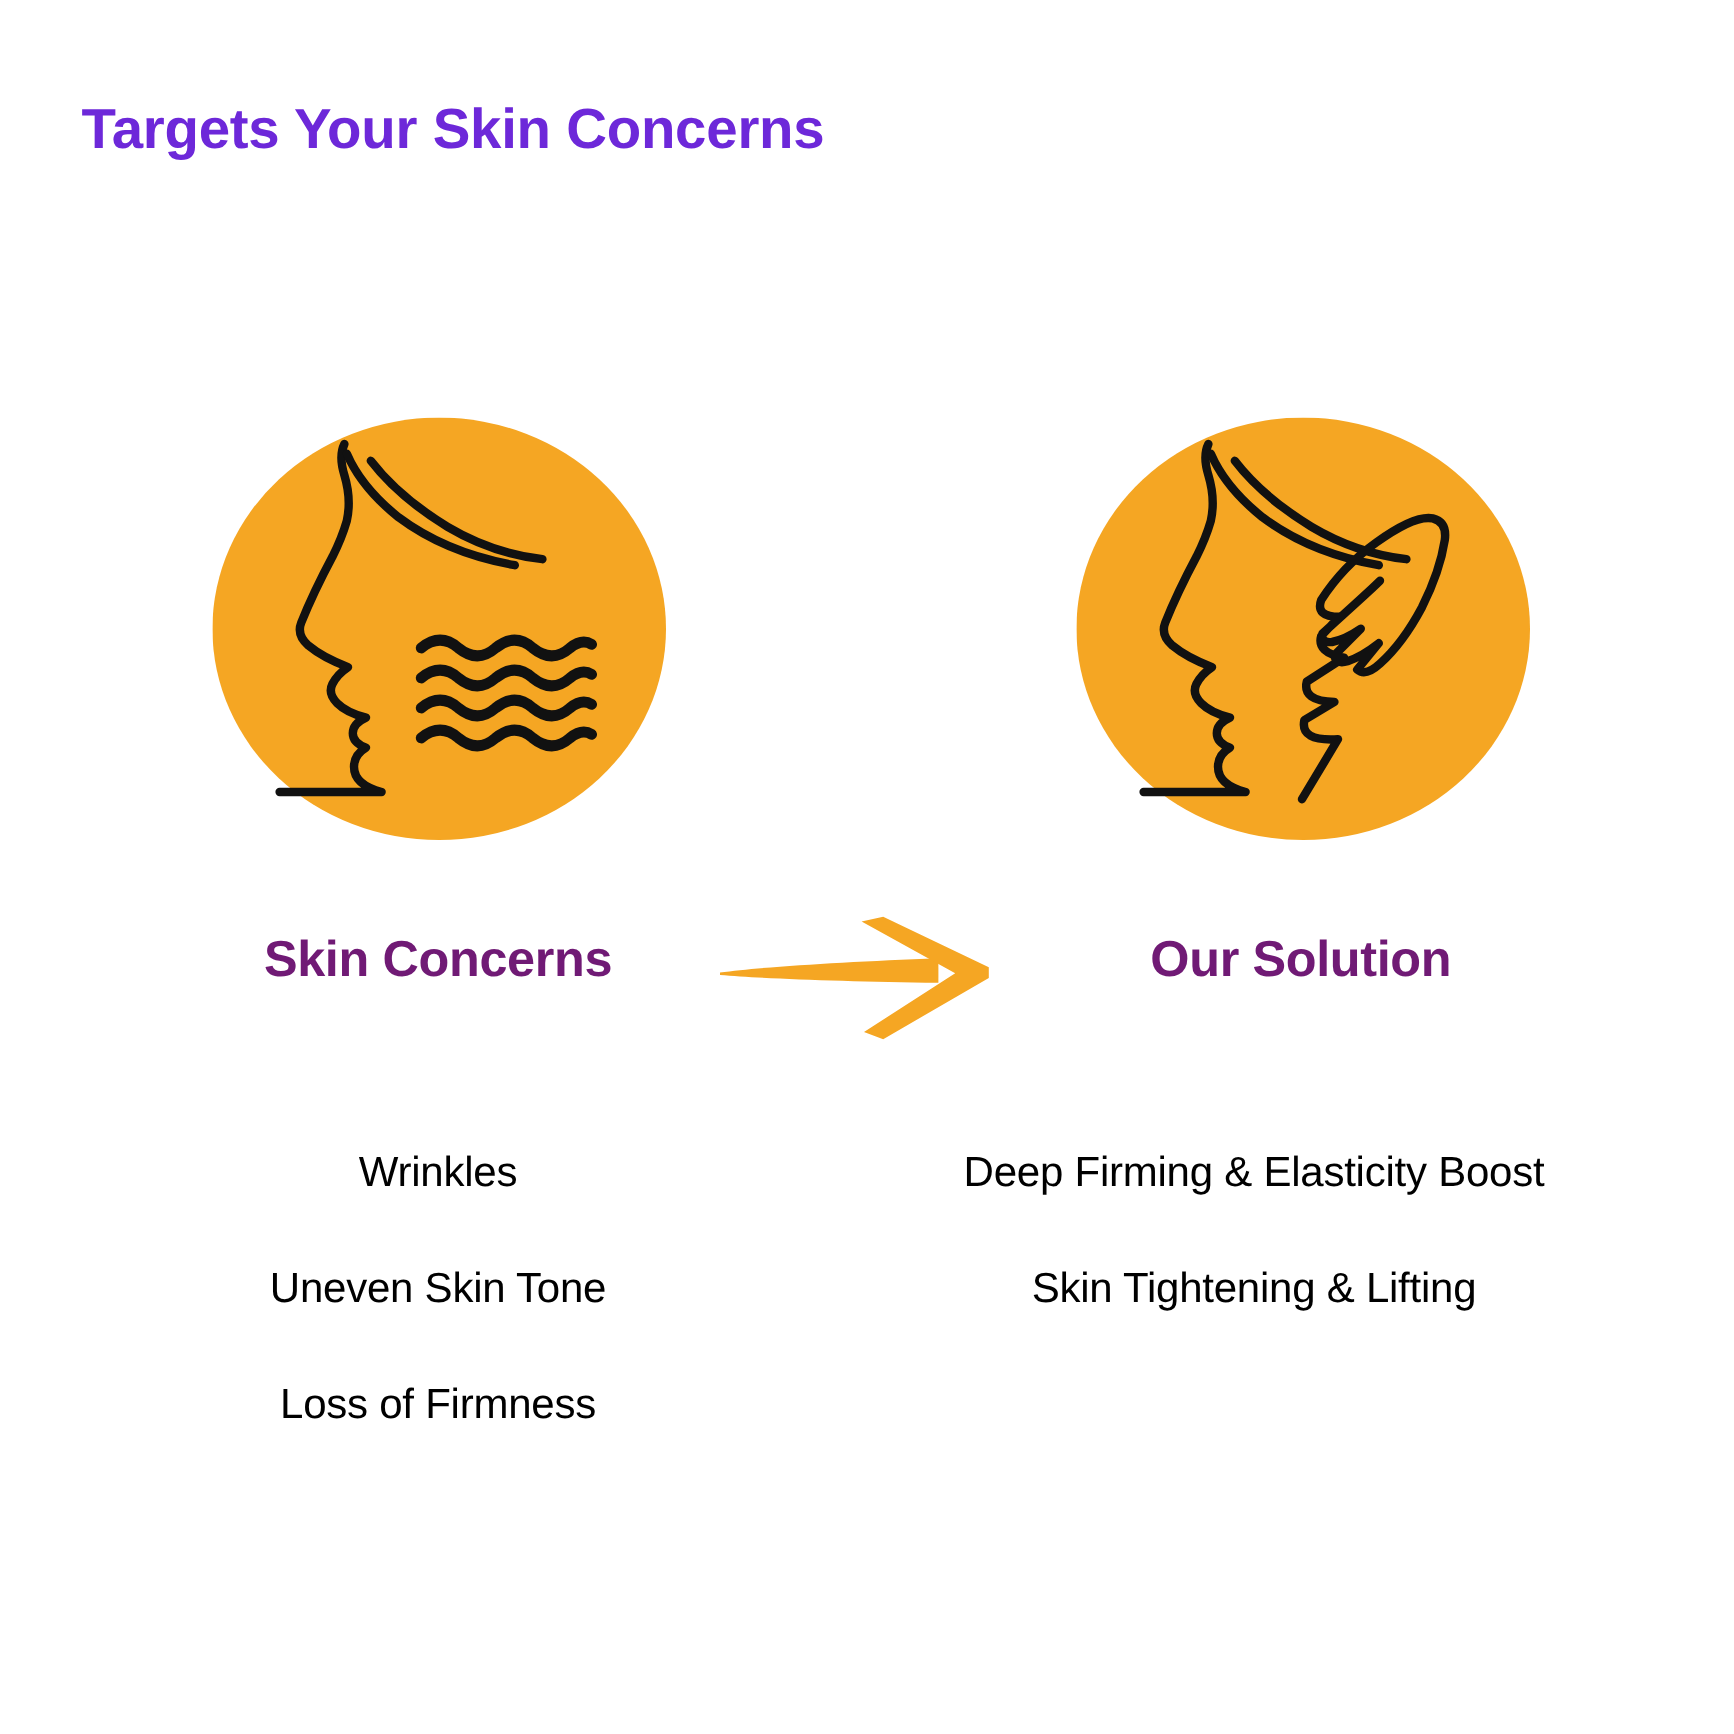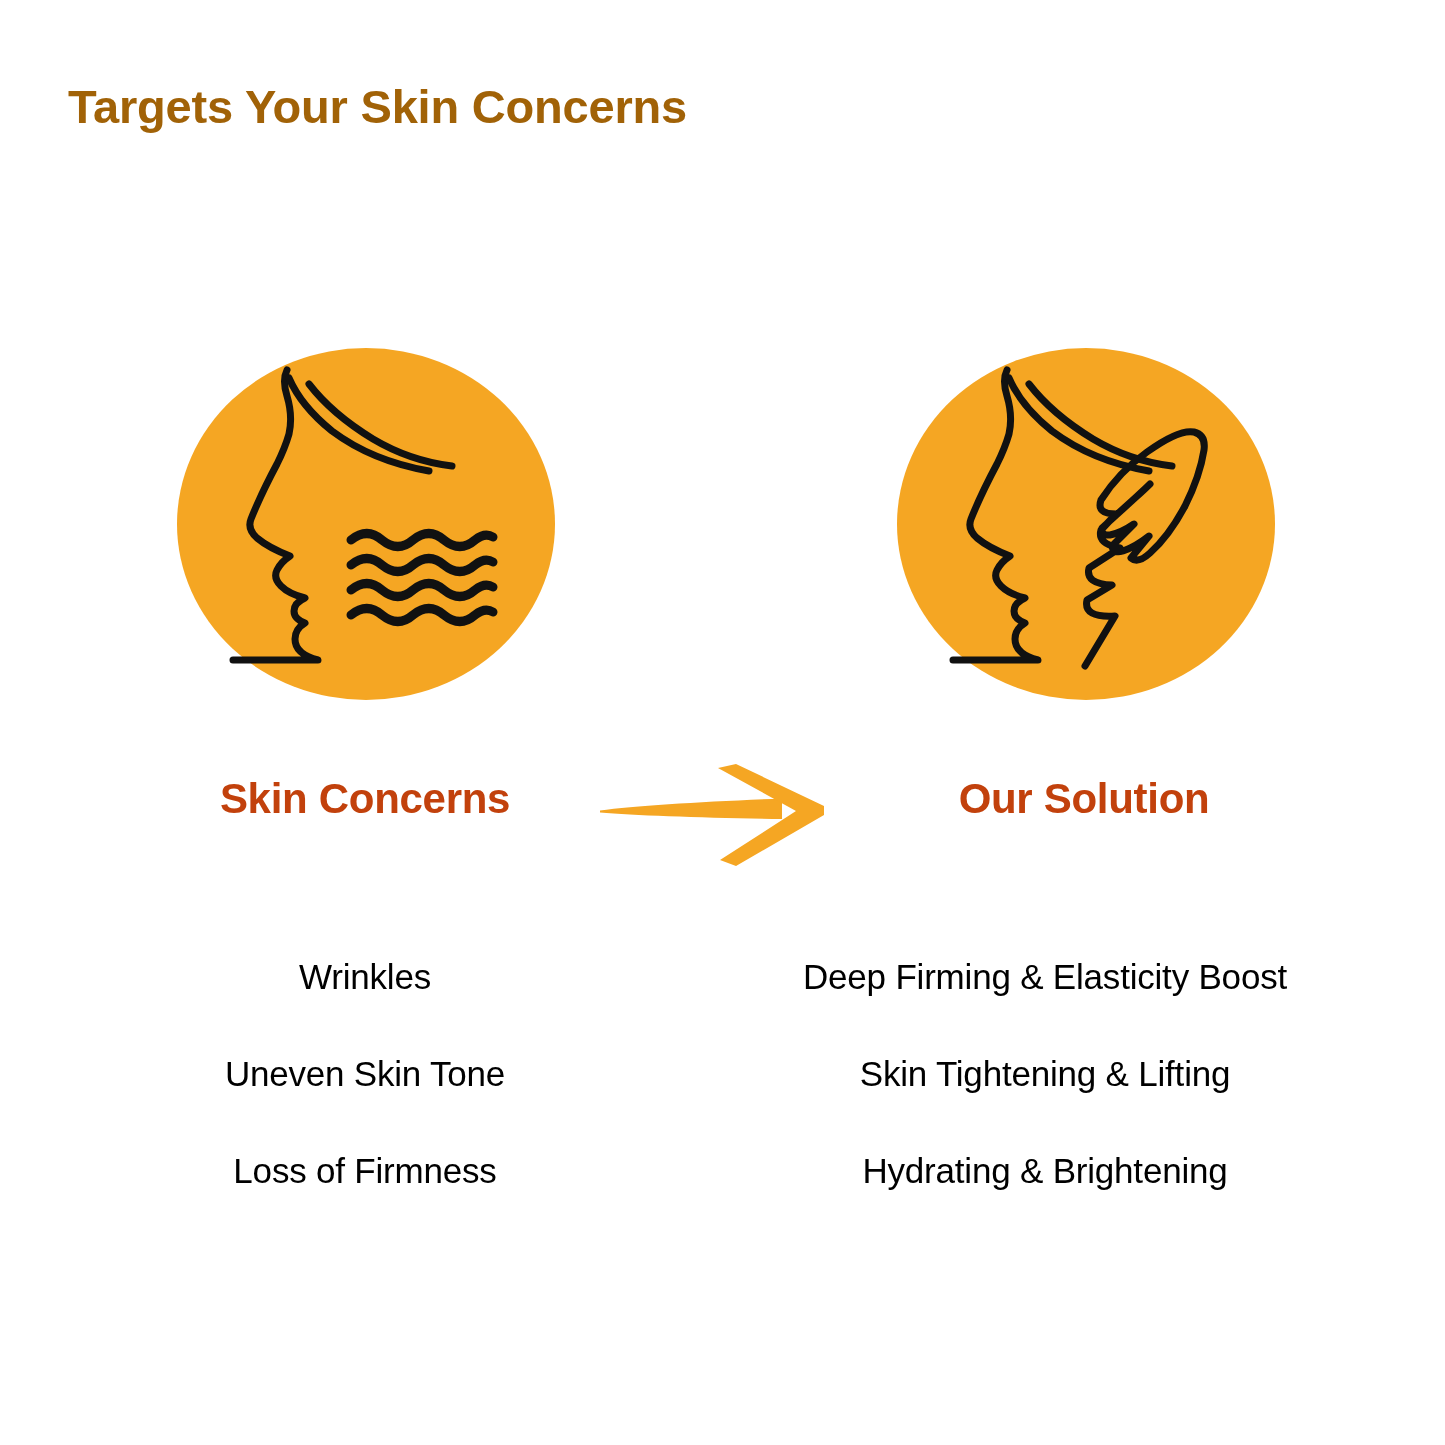--- a/index.html
+++ b/index.html
@@ -20,21 +20,21 @@
   }
 
   
   .page-title {
     position: absolute;
     left: 68px;
     top: 82px;
     font-size: 47px;
     font-weight: 700;
     letter-spacing: -0.2px;
-    color: #a16207;
+    color: #6d28d9;
     line-height: 1.05;
     white-space: nowrap;
   }
 
   
   .icon-badge {
     position: absolute;
     width: 378px;
     height: 352px;
     top: 348px;
@@ -42,21 +42,21 @@
   .icon-badge.left  { left: 177px; }
   .icon-badge.right { left: 897px; }
   .icon-badge svg { display: block; width: 100%; height: 100%; }
 
   
   .col-heading {
     position: absolute;
     top: 775px;
     font-size: 42px;
     font-weight: 700;
-    color: #c2410c;
+    color: #701a75;
     letter-spacing: -0.3px;
     white-space: nowrap;
   }
   .col-heading.left  { left: 0;    width: 730px; text-align: center; }
   .col-heading.right { left: 720px; width: 728px; text-align: center; }
 
   
   .arrow-wrap {
     position: absolute;
     left: 596px;
@@ -179,16 +179,15 @@
 
   <div class="list-col left">
     <div class="list-item">Wrinkles</div>
     <div class="list-item">Uneven Skin Tone</div>
     <div class="list-item">Loss of Firmness</div>
   </div>
 
   <div class="list-col right">
     <div class="list-item">Deep Firming &amp; Elasticity Boost</div>
     <div class="list-item">Skin Tightening &amp; Lifting</div>
-    <div class="list-item">Hydrating &amp; Brightening</div>
   </div>
 
 </div>
 
 </body></html>

